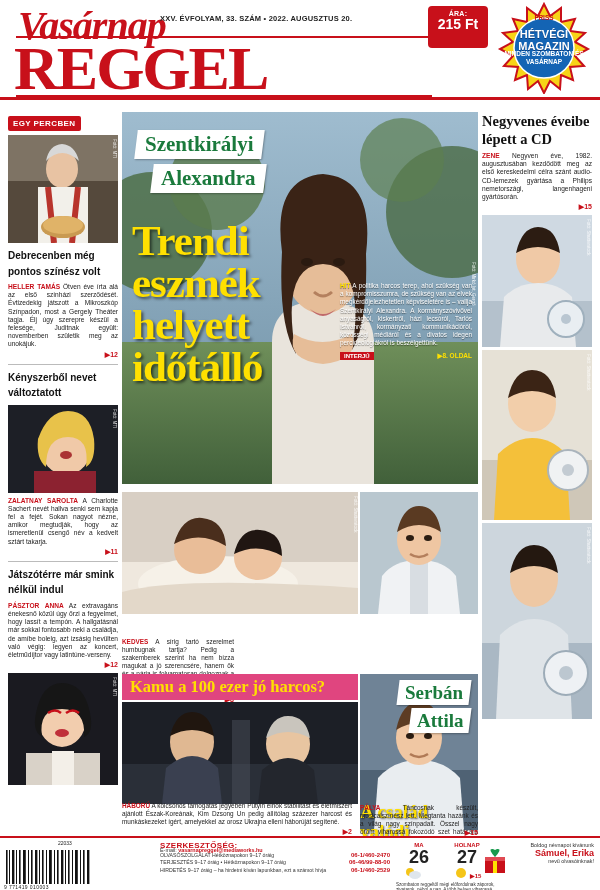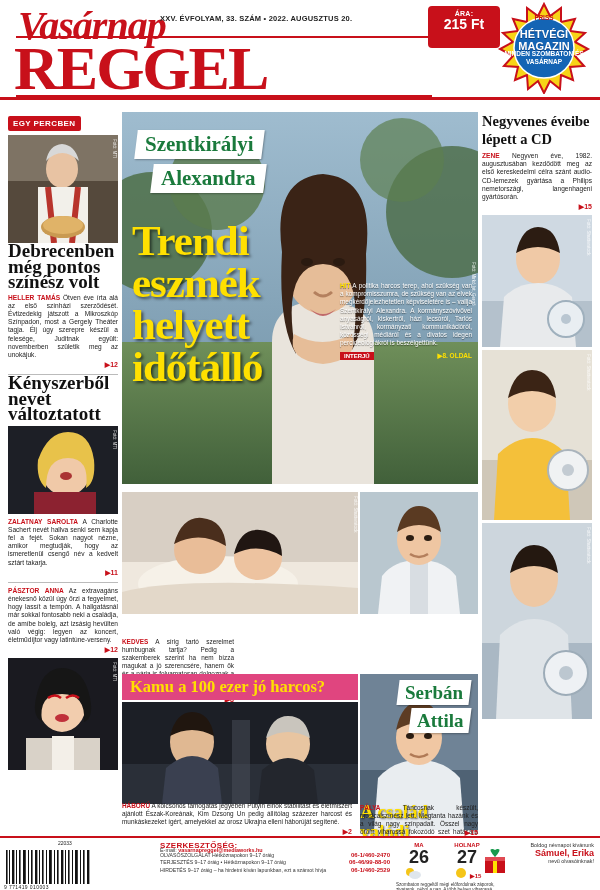--- a/index.html
+++ b/index.html
@@ -37,21 +37,21 @@
     font-size:62px; line-height:60px; color:#c8101a;
     letter-spacing:-2px;
   }
   .mh-rule {
     position:absolute; left:16px; top:36px; width:416px; height:2px; background:#c8101a;
   }
   .mh-rule2 {
     position:absolute; left:16px; top:95px; width:416px; height:2px; background:#c8101a;
   }
   .price-badge {
-    position:absolute; left:428px; top:6px; width:72px; height:42px;
+    position:absolute; left:428px; top:6px; width:60px; height:42px;
     background:#c8101a; color:#fff; border-radius:4px;
     text-align:center; padding-top:4px;
   }
   .price-badge .pb-l { font-size:7px; font-weight:bold; letter-spacing:.3px;}
   .price-badge .pb-v { font-size:14px; font-weight:bold; line-height:15px;}
   .starburst {
     position:absolute; left:494px; top:2px; width:100px; height:92px;
   }
   .starburst svg { position:absolute; left:0; top:0; }
   .sb-text { position:absolute; left:0; top:0; width:100px; height:92px; }
@@ -90,22 +90,22 @@
     width:110px; height:108px; margin-top:4px; position:relative; overflow:hidden;
   }
   .lc-photo2 { width:110px; height:88px; margin-top:4px; position:relative; overflow:hidden;}
   .lc-photo3 { width:110px; height:112px; margin-top:4px; position:relative; overflow:hidden;}
   .credit-v {
     position:absolute; right:1px; top:4px;
     font-size:4.5px; color:#fff; writing-mode:vertical-rl; text-orientation:mixed;
     opacity:.85;
   }
   .lc-head {
-    font-family:Liberation Serif, serif; font-weight:bold;
-    font-size:19px; line-height:15.5px; color:#111; 
+    font-family:Liberation Sans, sans-serif; font-weight:bold;
+    font-size:10px; line-height:15.5px; color:#111; margin-top:5px;
   }
   .lc-body {
     font-size:6.6px; line-height:8.2px; color:#222; margin-top:4px; text-align:justify;
   }
   .lc-body .lede { color:#c8101a; font-weight:bold; }
   .pgref {
     color:#c8101a; font-size:7px; font-weight:bold; text-align:right; margin-top:2px;
   }
   .hr-thin { height:1px; background:#bbb; margin:5px 0 0 0; }
 
@@ -290,20 +290,21 @@
       <div class="credit-v">Fotó: MTI</div>
     </div>
 
     <div class="lc-body">
       <span class="lede">ZALATNAY SAROLTA</span>
       <span>A Charlotte Sachert nevét hallva senki sem kapja fel a fejét. Sokan nagyot nézne, amikor megtudják, hogy az ismeretlenül csengő név a kedvelt sztárt takarja.</span>
     </div>
     <div class="pgref">▶<span>11</span></div>
     <div class="hr-thin"></div>
 
+    <div class="lc-head">Játszótérre már smink nélkül indul</div>
     <div class="lc-body">
       <span class="lede">PÁSZTOR ANNA</span>
       <span>Az extravagáns énekesnő közül úgy őrzi a fegyelmet, hogy lassít a tempón. A hallgatásnál már sokkal fontosabb neki a családja, de amíbe bolelg, azt izsásig hevülten való végig: legyen az koncert, életműdíjtor vagy latintúne-verseny.</span>
     </div>
     <div class="pgref">▶<span>12</span></div>
 
     
     <div class="lc-photo3">
       <svg class="ph" viewBox="0 0 110 112" preserveAspectRatio="xMidYMid slice">
         <rect width="110" height="112" fill="#1a1a20"></rect>

